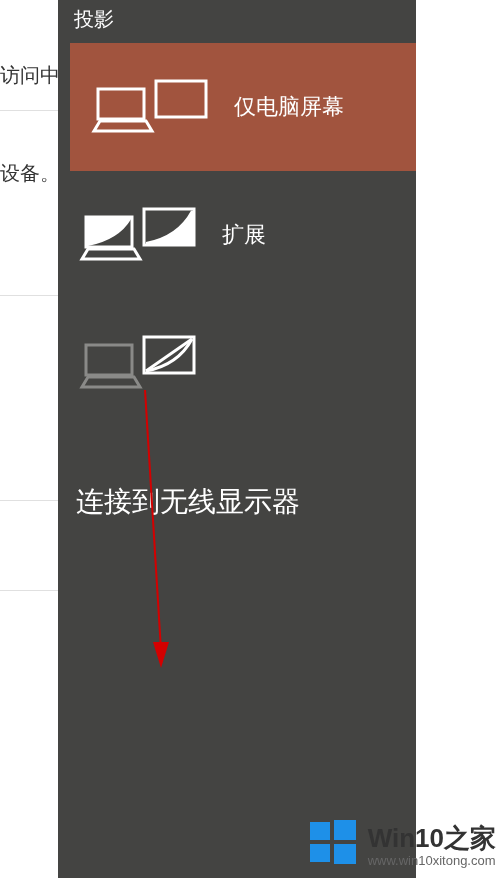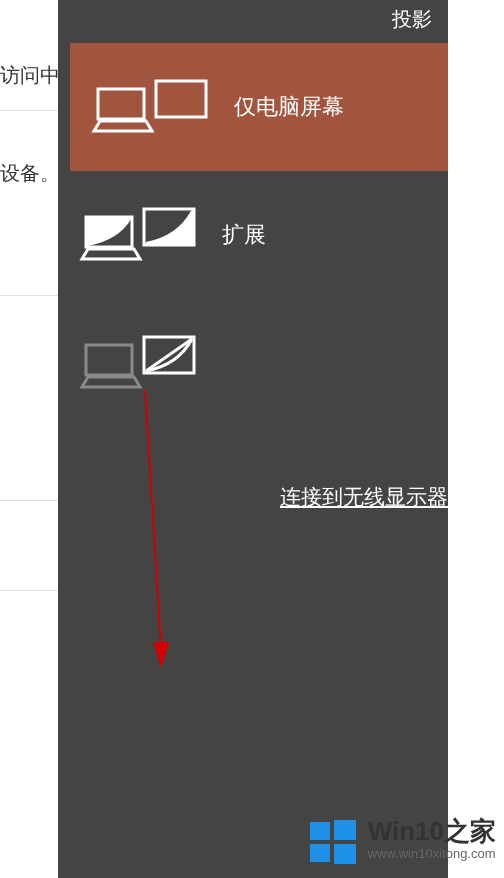--- a/index.html
+++ b/index.html
@@ -37,25 +37,24 @@
     .bg-divider {
       position: absolute;
       left: 0;
       width: 58px;
       border-top: 1px solid #e0e0e0;
     }
     .project-panel {
       position: absolute;
       left: 58px;
       top: 0;
-      width: 390px;
+      width: 358px;
       height: 878px;
       background: #444442;
       color: #ffffff;
-      text-align: right;
     }
     .panel-title {
       font-size: 20px;
       color: #ffffff;
       padding: 6px 16px 10px 16px;
     }
     .project-option {
       display: flex;
       align-items: center;
       padding: 36px 20px;
@@ -74,40 +73,39 @@
       align-items: flex-end;
       justify-content: center;
     }
     .option-label {
       font-size: 22px;
       color: #ffffff;
     }
     .wireless-link {
       margin-top: 56px;
       margin-left: 18px;
-      font-size: 21px;
-      color: #ffffff;
-      text-decoration: underline;
+      font-size: 28px;
+      color: #ffffff;
       display: inline-block;
       cursor: pointer;
     }
     .annotation-arrow {
       position: absolute;
       left: 115px;
       top: 390px;
       width: 80px;
       height: 290px;
       pointer-events: none;
     }
     .watermark {
       position: absolute;
       right: 8px;
       bottom: 10px;
       display: flex;
-      align-items: flex-start;
+      align-items: flex-end;
       gap: 10px;
       background: rgba(255,255,255,0.0);
     }
     .watermark-logo {
       width: 50px;
       height: 50px;
     }
     .watermark-text {
       display: flex;
       flex-direction: column;

